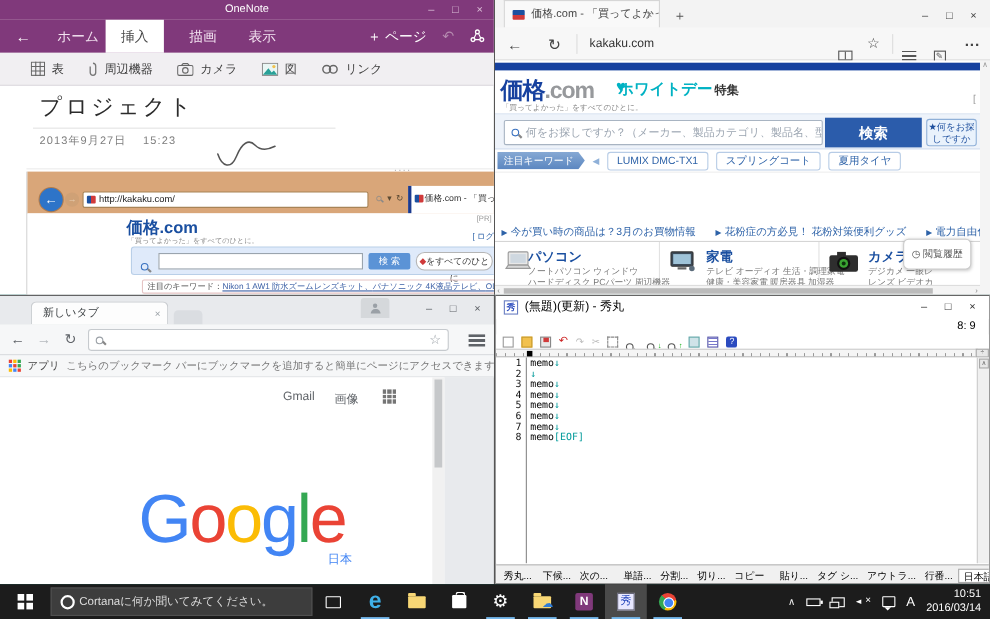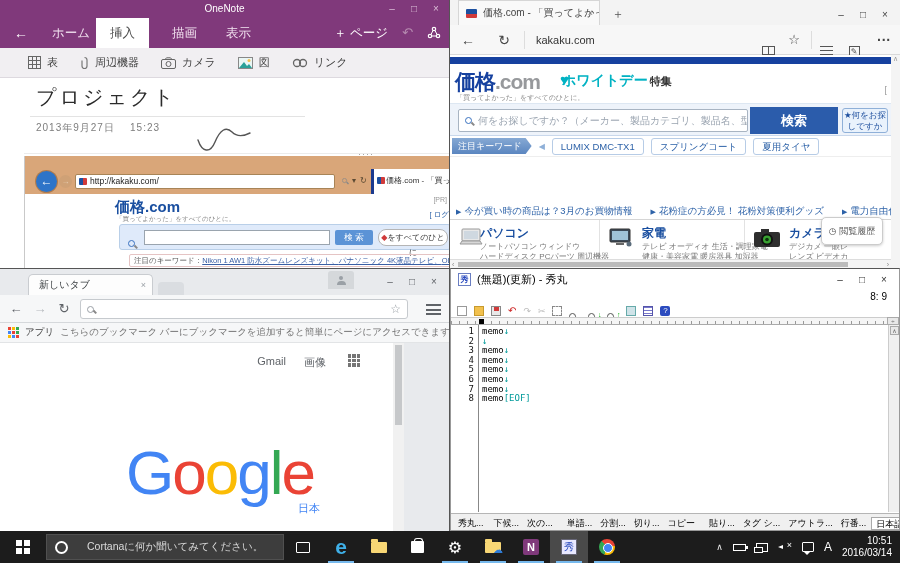--- a/index.html
+++ b/index.html
@@ -154,21 +154,21 @@
 .hd-vup{position:absolute;top:1px;left:1px;width:9px;height:9px;background:#e8e8e8;border:1px solid #aaa;font-size:6px;text-align:center;line-height:8px;color:#666}
 .hd-status{position:absolute;left:0;bottom:0;width:100%;height:17px;background:#f0f0f0;border-top:1px solid #b5b5b5;display:flex;align-items:flex-end;gap:2px;font-size:9px;color:#000;padding-left:4px;white-space:nowrap;overflow:hidden}
 .hd-st{padding:0 3px}
 .hd-stsep{width:1px;height:11px;background:#bbb;margin:0 2px}
 .hd-ime{border:1px solid #aaa;background:#fff;padding:0 4px;height:13px;line-height:12px}
 
 #taskbar{position:absolute;left:0;top:531px;width:900px;height:32px;background:#1c1c1c;display:flex;align-items:center}
 .tb-start{width:46px;height:32px;display:flex;align-items:center;justify-content:center}
 .winlogo{display:grid;grid-template-columns:6px 6px;grid-gap:1.5px}
 .winlogo i{width:6px;height:6px;background:#fff;display:block}
-.tb-search{width:238px;height:26px;background:#3d3d3d;border:1px solid #505050;display:flex;align-items:center;gap:19px;padding-left:8px;color:#dcdcdc;font-size:10.5px;white-space:nowrap;overflow:hidden}
+.tb-search{width:238px;height:26px;background:#3d3d3d;border:1px solid #505050;display:flex;align-items:center;gap:4px;padding-left:8px;color:#dcdcdc;font-size:10.5px;white-space:nowrap;overflow:hidden}
 .cortana-ring{width:13px;height:13px;border:2px solid #fff;border-radius:50%;flex:none}
 .tb-btn{width:38px;height:32px;position:relative;display:flex;align-items:center;justify-content:center}
 .tb-btn.open::after{content:"";position:absolute;left:6px;bottom:0;width:26px;height:2px;background:#76b9ed}
 .tb-btn.active{background:#4a4a4a}
 .taskview-ic{width:14px;height:11px;border:1.5px solid #fff;border-radius:1px}
 .edge-e{color:#3fb0e8;font-size:21px;font-weight:bold;line-height:22px}
 .folder-ic{width:16px;height:11px;background:#f8d775;border-radius:1px;position:relative}
 .folder-ic::before{content:"";position:absolute;left:0;top:-3px;width:7px;height:3px;background:#f8d775;border-radius:1px 1px 0 0}
 .cloud{position:absolute;right:-2px;bottom:-2px;color:#2f7cd6;font-size:10px;line-height:10px}
 .store-ic{width:13px;height:12px;background:#fff;border-radius:1px;position:relative}

